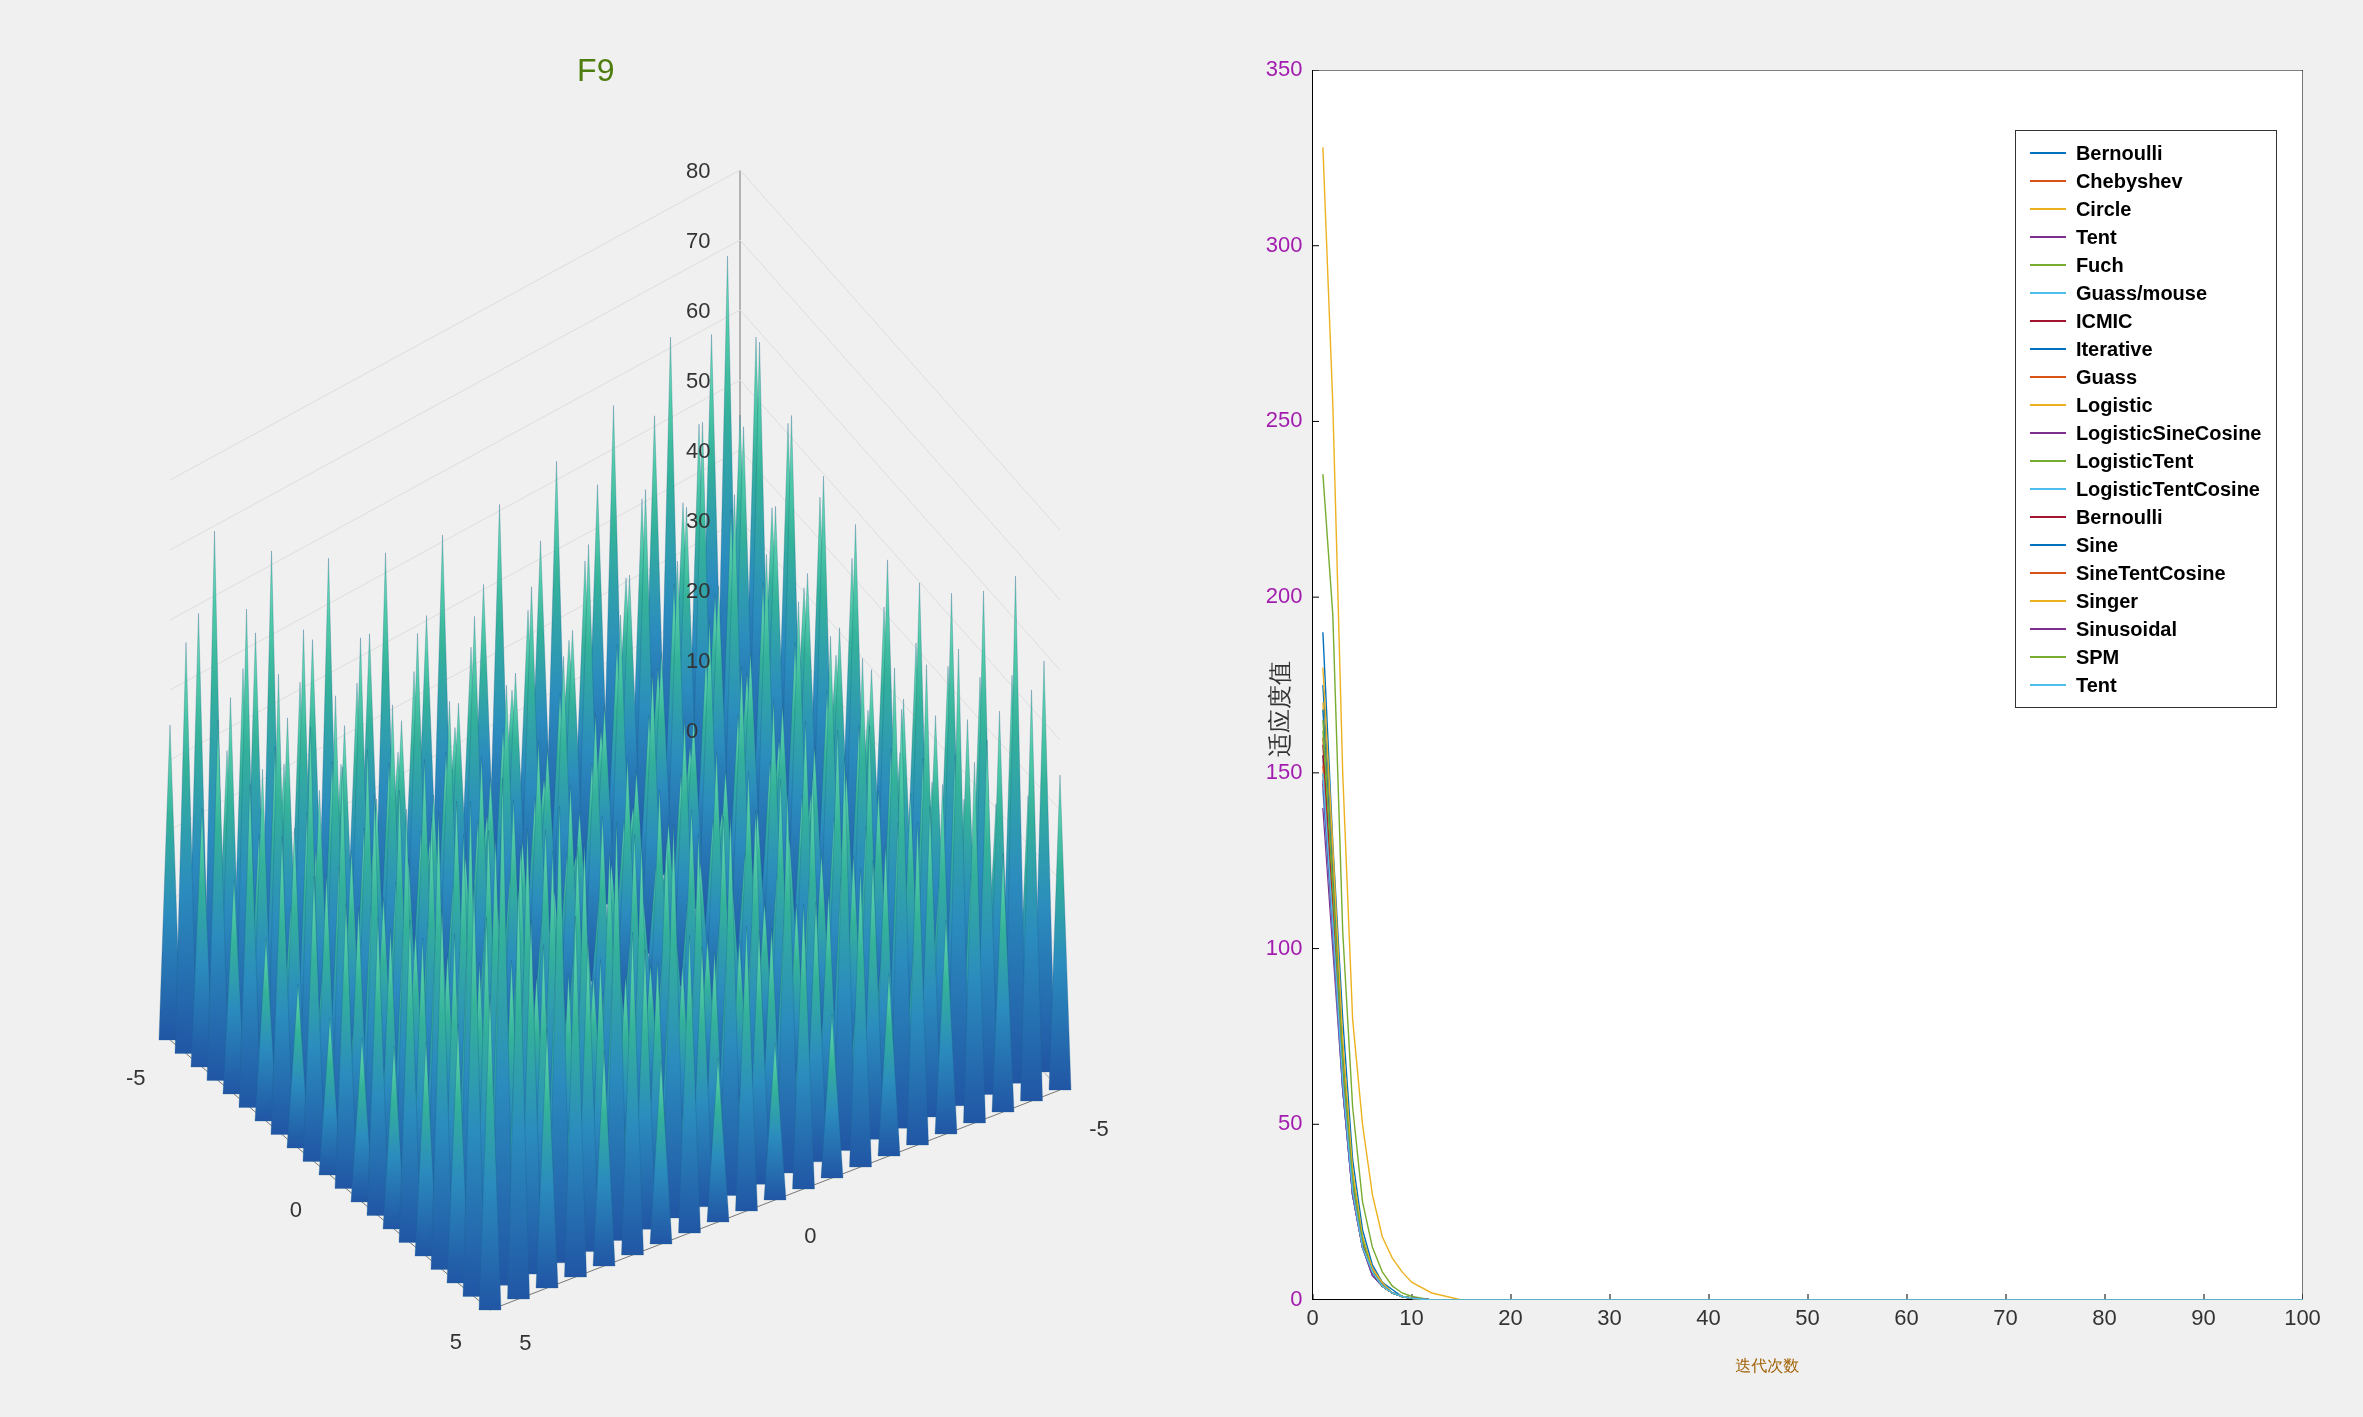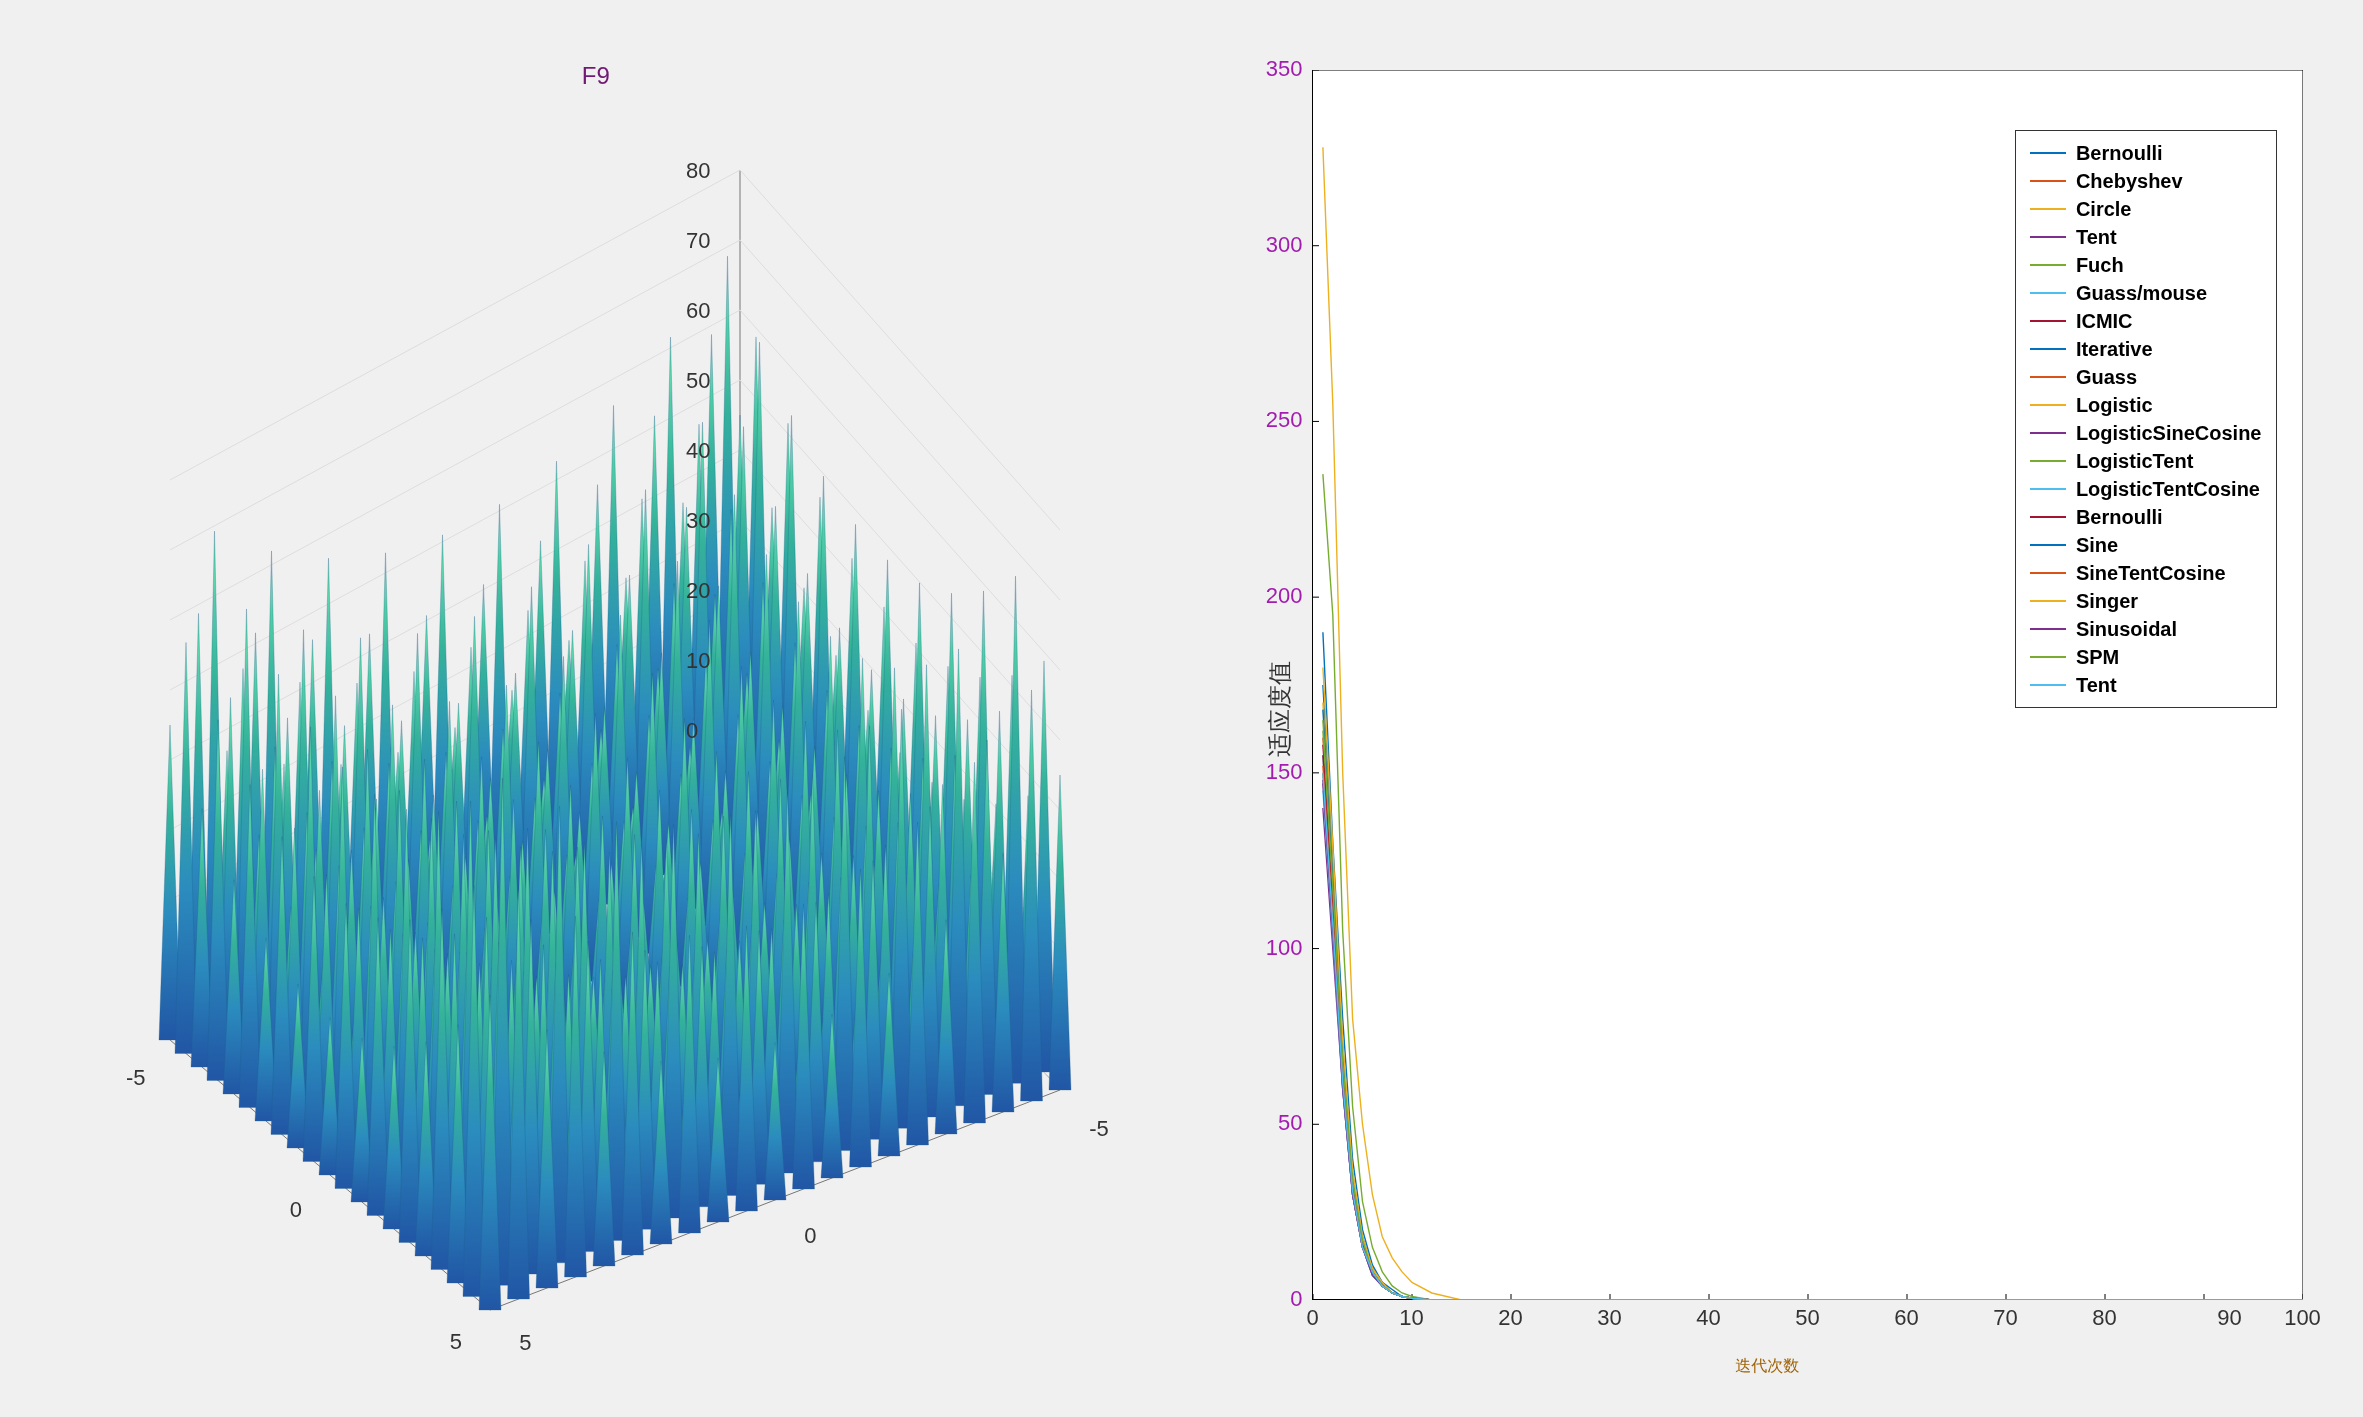--- a/index.html
+++ b/index.html
@@ -22,25 +22,25 @@
   background: #f0f0f0;
 }
 .panel-right {
   width: 1160px;
   height: 1377px;
   background: #f0f0f0;
   position: relative;
 }
 .plot-title {
   position: absolute;
-  top: 42px;
+  top: 32px;
   left: 50%;
   transform: translateX(-50%);
-  font-size: 24px;
-  color: #701a75;
+  font-size: 32px;
+  color: #4d7c0f;
 }
 .plot-area-3d {
   position: absolute;
   top: 60px;
   left: 40px;
   width: 1080px;
   height: 1280px;
 }
 .plot-area-2d {
   position: absolute;
@@ -921,19 +921,19 @@
     <div id="xticks">
         <div class="tick-x" style="left: 0px;">0</div>
         <div class="tick-x" style="left: 99px;">10</div>
         <div class="tick-x" style="left: 198px;">20</div>
         <div class="tick-x" style="left: 297px;">30</div>
         <div class="tick-x" style="left: 396px;">40</div>
         <div class="tick-x" style="left: 495px;">50</div>
         <div class="tick-x" style="left: 594px;">60</div>
         <div class="tick-x" style="left: 693px;">70</div>
         <div class="tick-x" style="left: 792px;">80</div>
-        <div class="tick-x" style="left: 917px; text-align: right;">90</div>
+        <div class="tick-x" style="left: 891px; text-align: right;">90</div>
         <div class="tick-x" style="left: 990px;">100</div>
       </div>
   </div>
   <div class="axis-label-y">适应度值</div>
   <div class="axis-label-x">迭代次数</div>
 </div>
 
 </body></html>

